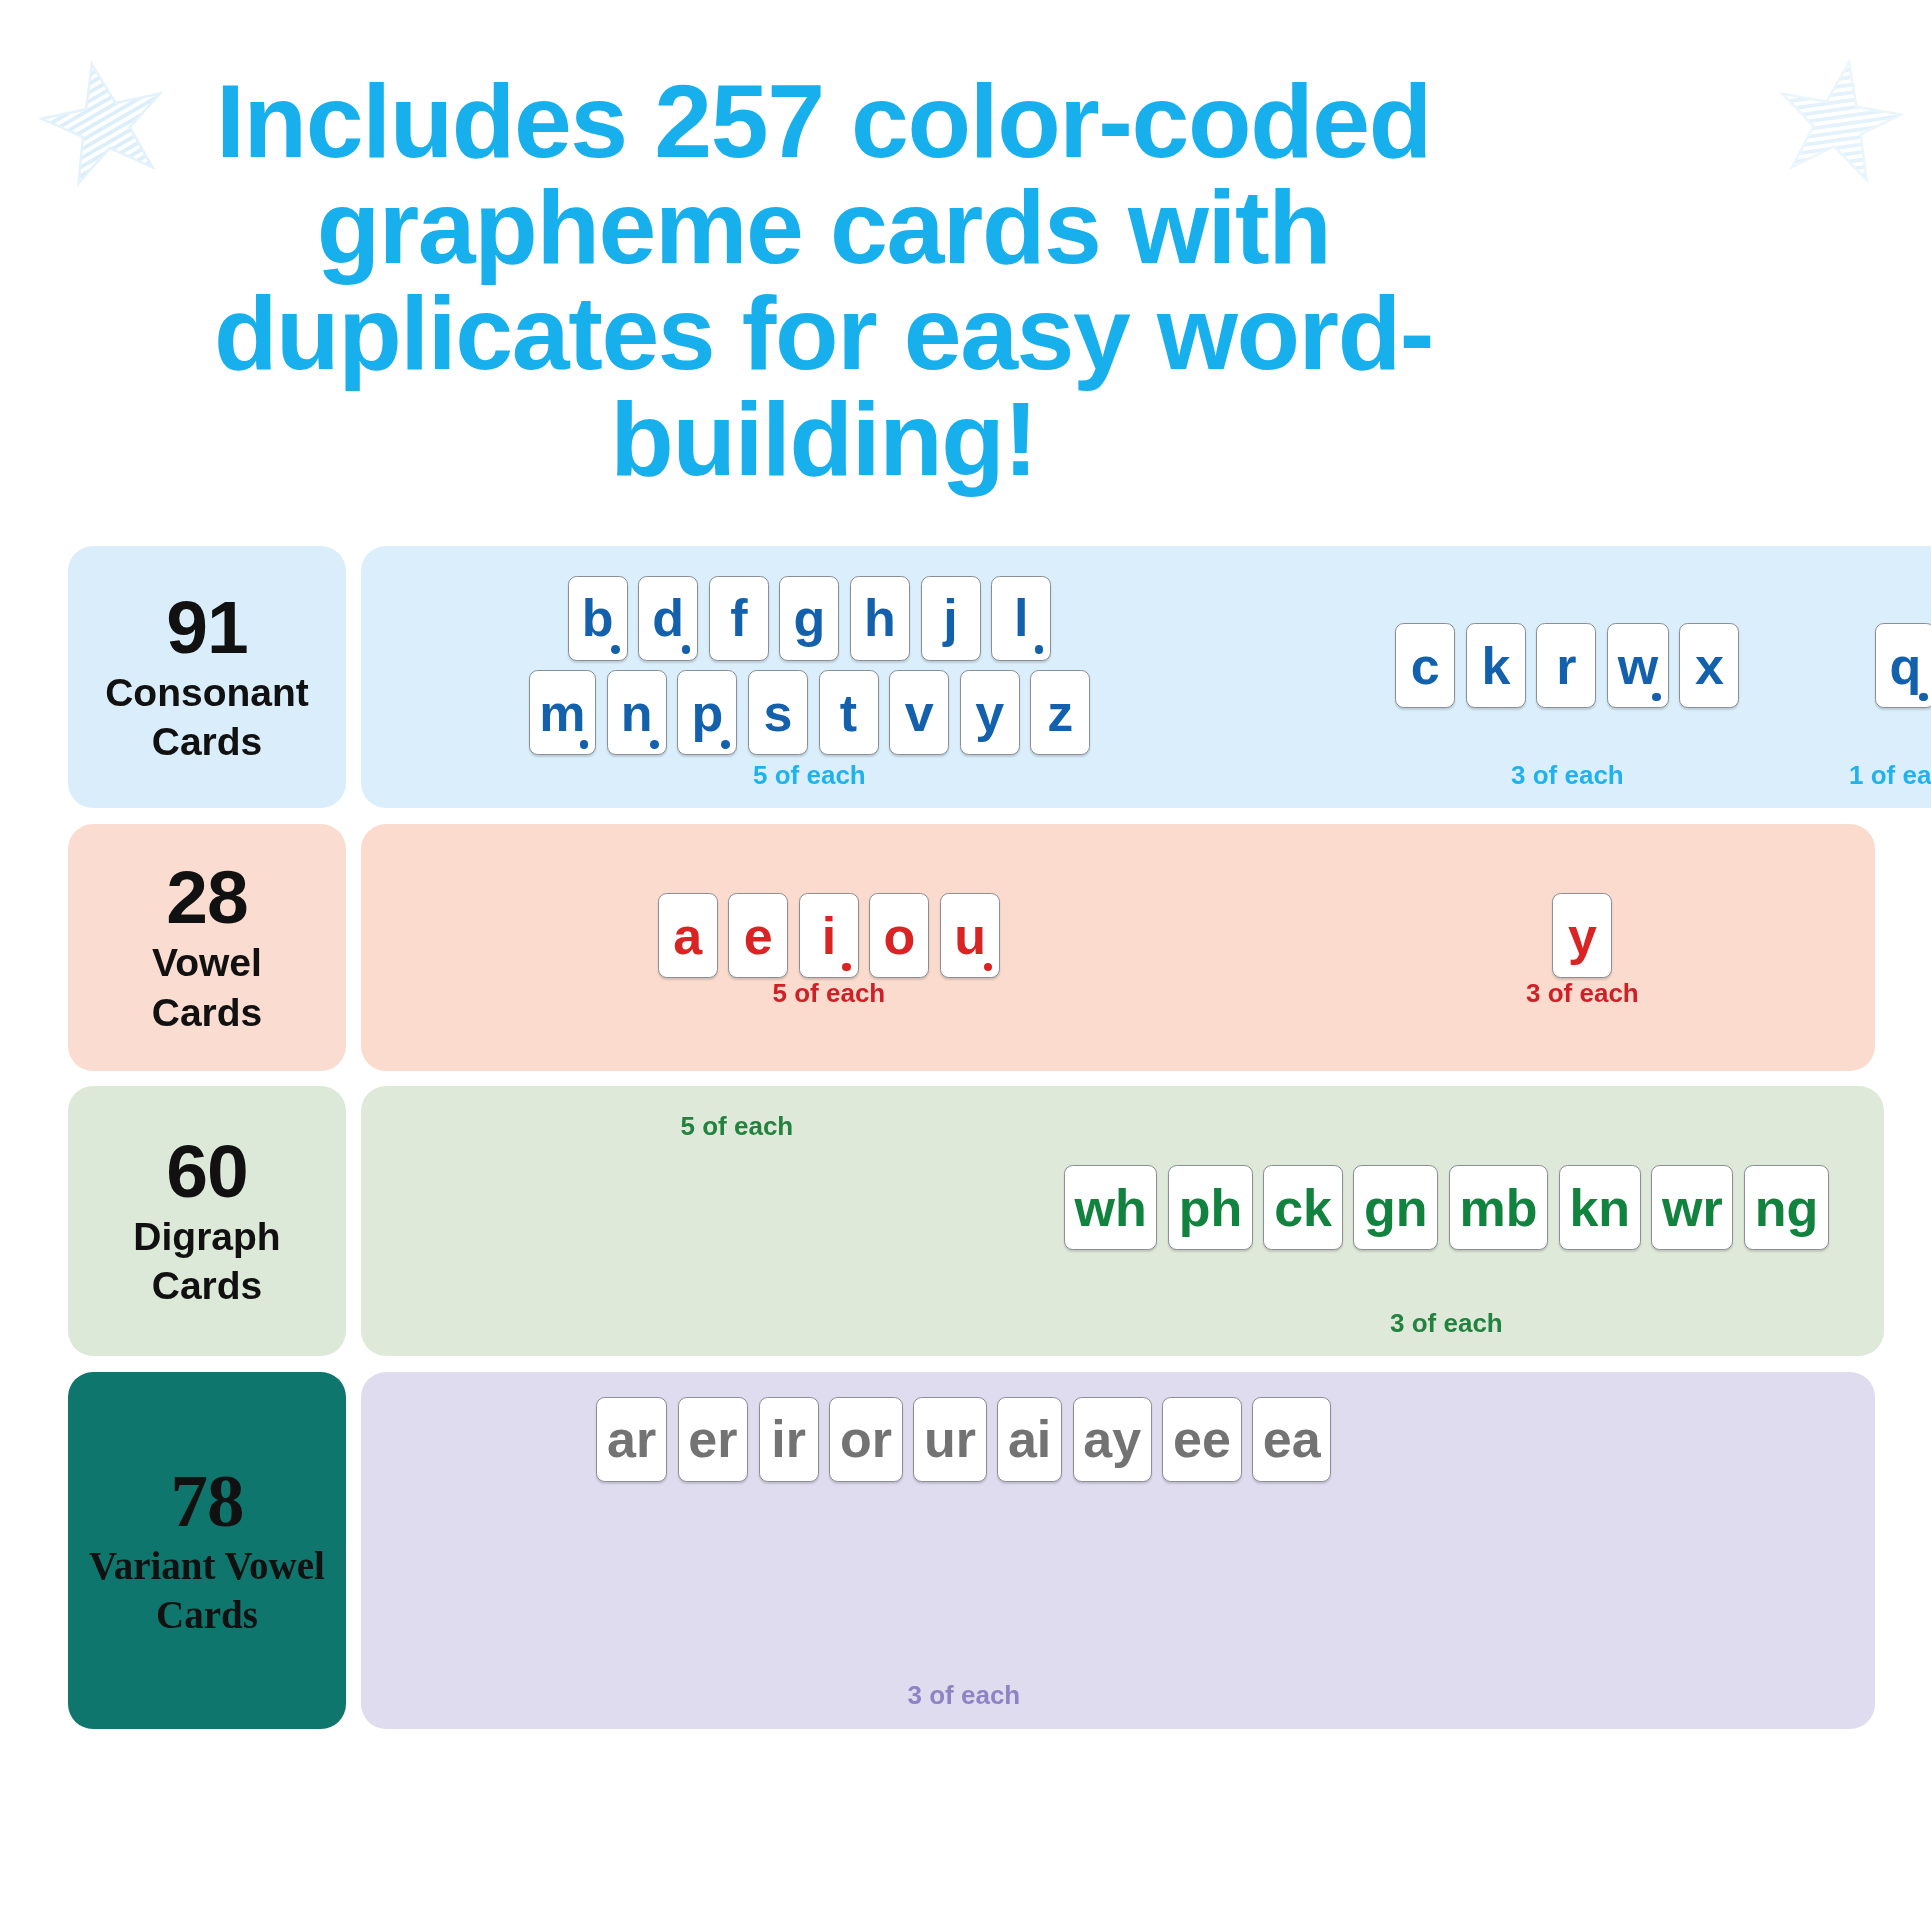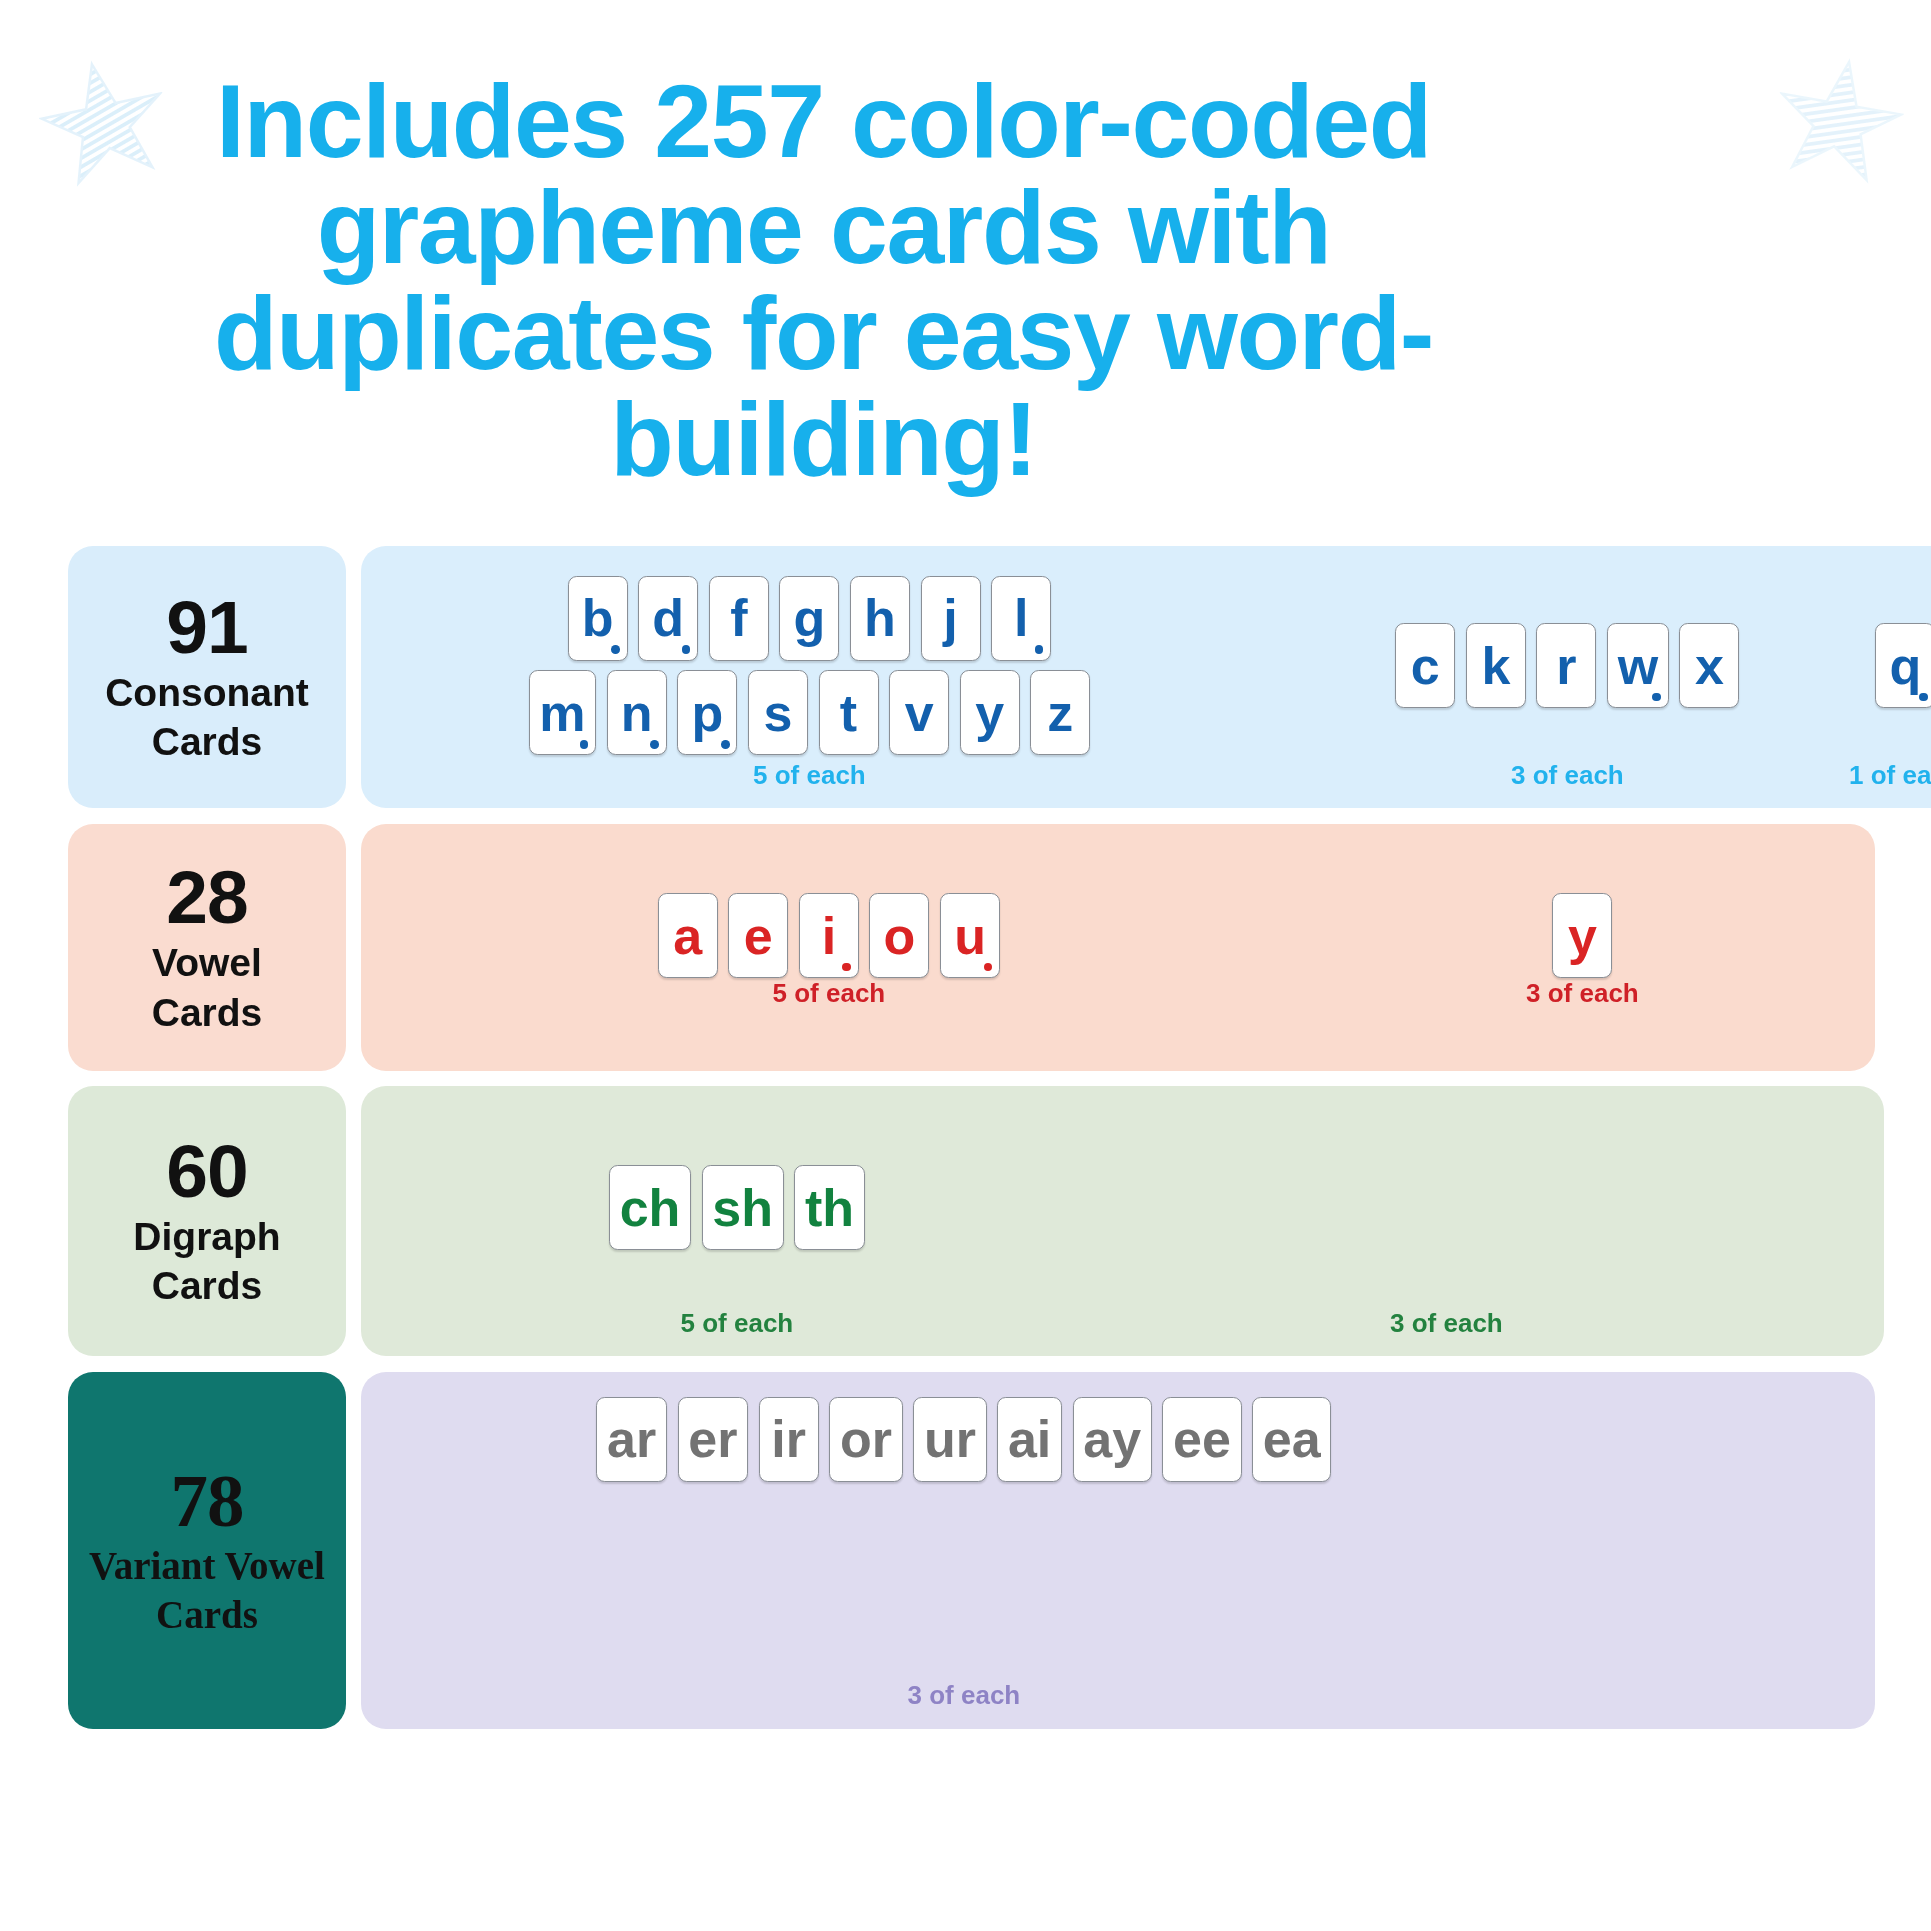--- a/index.html
+++ b/index.html
@@ -288,31 +288,34 @@
         </div>
       </div>
       <div class="row sec-digraph">
         <div class="label-panel">
           <div class="label-count">60</div>
           <div class="label-text">Digraph</div>
           <div class="label-text">Cards</div>
         </div>
         <div class="content-panel">
           <div class="group grp-5">
-            <div class="group-cards">
-              <div class="card-line">
-                <div class="gcard">ch</div>
-                <div class="gcard">sh</div>
-                <div class="gcard">th</div>
-              </div>
-            </div>
             <div class="group-note">5 of each</div>
           </div>
           <div class="group grp-3">
             <div class="group-cards">
+              <div class="card-line">
+                <div class="gcard">wh</div>
+                <div class="gcard">ph</div>
+                <div class="gcard">ck</div>
+                <div class="gcard">gn</div>
+                <div class="gcard">mb</div>
+                <div class="gcard">kn</div>
+                <div class="gcard">wr</div>
+                <div class="gcard">ng</div>
+              </div>
             </div>
             <div class="group-note">3 of each</div>
           </div>
           <div class="spacer"></div>
         </div>
       </div>
       <div class="row sec-variant">
         <div class="label-panel">
           <div class="label-count">78</div>
           <div class="label-text">Variant Vowel</div>

